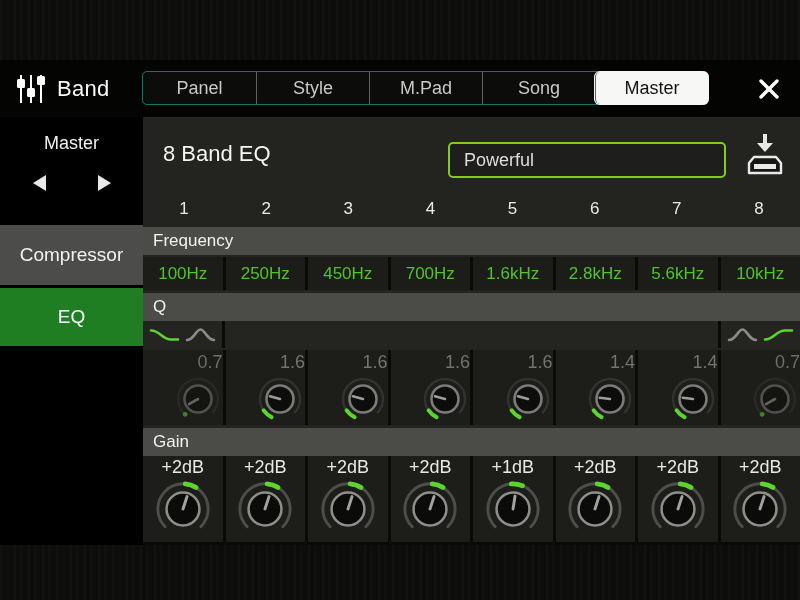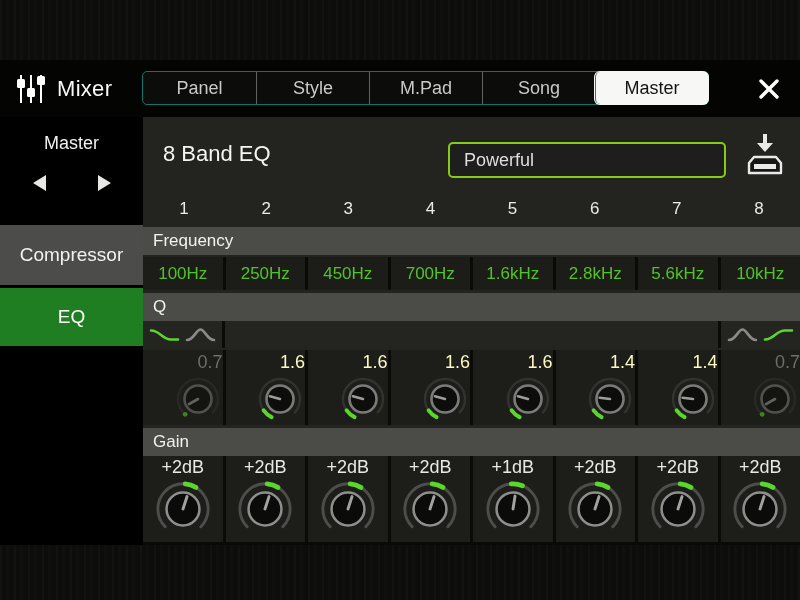--- a/index.html
+++ b/index.html
@@ -57,21 +57,21 @@
   .freq { height:33px; margin-top:2px; }
   .freq-cell { background:#1c1c19; display:flex; align-items:center; justify-content:center;
     color:#53c22a; font-size:17px; cursor:pointer; }
   .icons { height:27px; gap:0; background:#191916; margin-bottom:2px; }
   .icon-cell { background:#242421; display:flex; align-items:center; justify-content:center; gap:5px; }
   .icons > .icon-cell:first-child { border-right:3px solid #0a0a08; }
   .icons > .icon-cell:last-child { border-left:3px solid #0a0a08; }
   .icon-btn { display:inline-flex; cursor:pointer; }
   .qcells { height:75px; }
   .q-cell { background:#1d1d1a; display:flex; flex-direction:column; align-items:flex-end; padding-top:1px; }
-  .q-val { height:22px; line-height:22px; color:#fef9c3; font-size:18px; }
+  .q-val { height:22px; line-height:22px; color:#737373; font-size:18px; }
   .q-val.dimtext { color:#6d6d6b; }
   .q-cell.dim svg { opacity:0.55; }
   .gaincells { height:86px; }
   .gain-cell { background:#1d1d1a; display:flex; flex-direction:column; align-items:center; padding-top:0; }
   .gain-val { height:22px; line-height:22px; color:#e8e8e6; font-size:18px; }
   .bottom-gap { height:3px; background:#0a0a08; }
   svg { display:block; }
 </style>
 </head>
 <body>
@@ -82,21 +82,21 @@
     <header class="topbar">
       <div class="app-title">
         <svg width="34" height="34" viewBox="0 0 34 34">
           <line x1="7" y1="3" x2="7" y2="31" stroke="#fff" stroke-width="2"></line>
           <line x1="17" y1="3" x2="17" y2="31" stroke="#fff" stroke-width="2"></line>
           <line x1="27" y1="3" x2="27" y2="31" stroke="#fff" stroke-width="2"></line>
           <rect x="3" y="7" width="8" height="9" rx="1.5" fill="#fff"></rect>
           <rect x="13" y="16" width="8" height="9" rx="1.5" fill="#fff"></rect>
           <rect x="23" y="4" width="8" height="9" rx="1.5" fill="#fff"></rect>
         </svg>
-        <span>Mixer</span>
+        <span>Band</span>
       </div>
       <nav class="tabs" id="tabbar">
           <button class="tab">Panel</button>
           <button class="tab">Style</button>
           <button class="tab">M.Pad</button>
           <button class="tab">Song</button>
           <button class="tab active">Master</button>
         </nav>
       <button class="close-btn">
         <svg width="24" height="24" viewBox="0 0 24 24">

